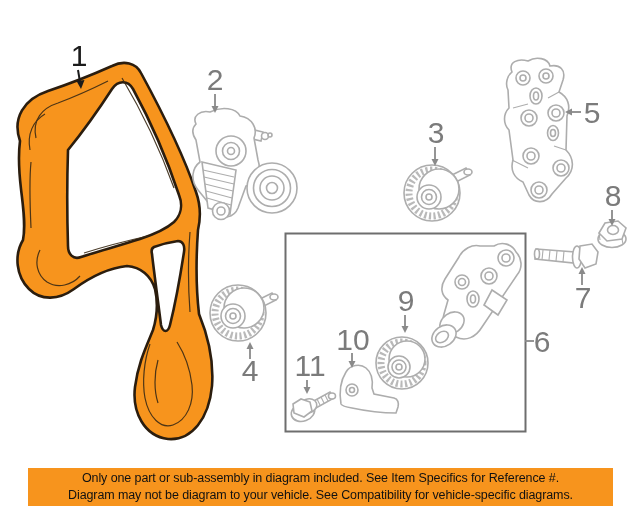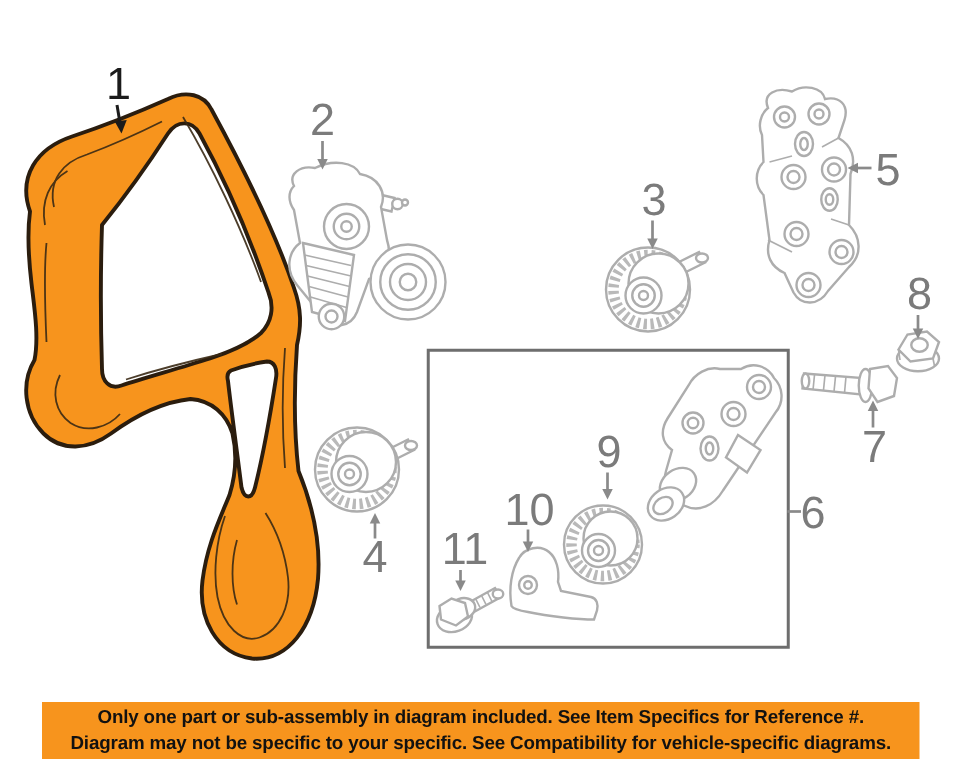--- a/index.html
+++ b/index.html
@@ -5,21 +5,21 @@
   html,body{margin:0;padding:0;background:#ffffff;}
   .stage{
     position:relative;width:640px;height:511px;background:#ffffff;overflow:hidden;
     font-family:"Liberation Sans", sans-serif;
   }
   .stage svg{position:absolute;left:0;top:0;}
   .lbl{font-family:"Liberation Sans", sans-serif;font-size:30px;fill:#7b7b7b;}
   .lbl1{fill:#1b1b1b;}
   .banner{
     position:absolute;left:28px;top:468px;width:585px;height:38px;
-    background:#f7941d;color:#111111;font-weight:bold;font-size:12.5px;
+    background:#f7941d;color:#111111;font-weight:normal;font-size:12.5px;
     line-height:17.5px;text-align:center;letter-spacing:-0.1px;
     display:flex;flex-direction:column;justify-content:center;
   }
 </style>
 </head>
 <body>
 
 <div class="stage">
 
 <svg width="640" height="511" viewBox="0 0 640 511">
@@ -255,16 +255,16 @@
     <text class="lbl" x="583" y="308">7</text>
     <text class="lbl" x="613" y="206">8</text>
     <text class="lbl" x="406" y="311">9</text>
     <text class="lbl" x="353" y="350">10</text>
     <text class="lbl" x="310" y="376">11</text>
   </g>
 </svg>
 
 <div class="banner">
   <div>Only one part or sub-assembly in diagram included. See Item Specifics for Reference #.</div>
-  <div>Diagram may not be specific to your specific. See Compatibility for vehicle-specific diagrams.</div>
+  <div>Diagram may not be diagram to your vehicle. See Compatibility for vehicle-specific diagrams.</div>
 </div>
 
 </div>
 
 </body></html>

